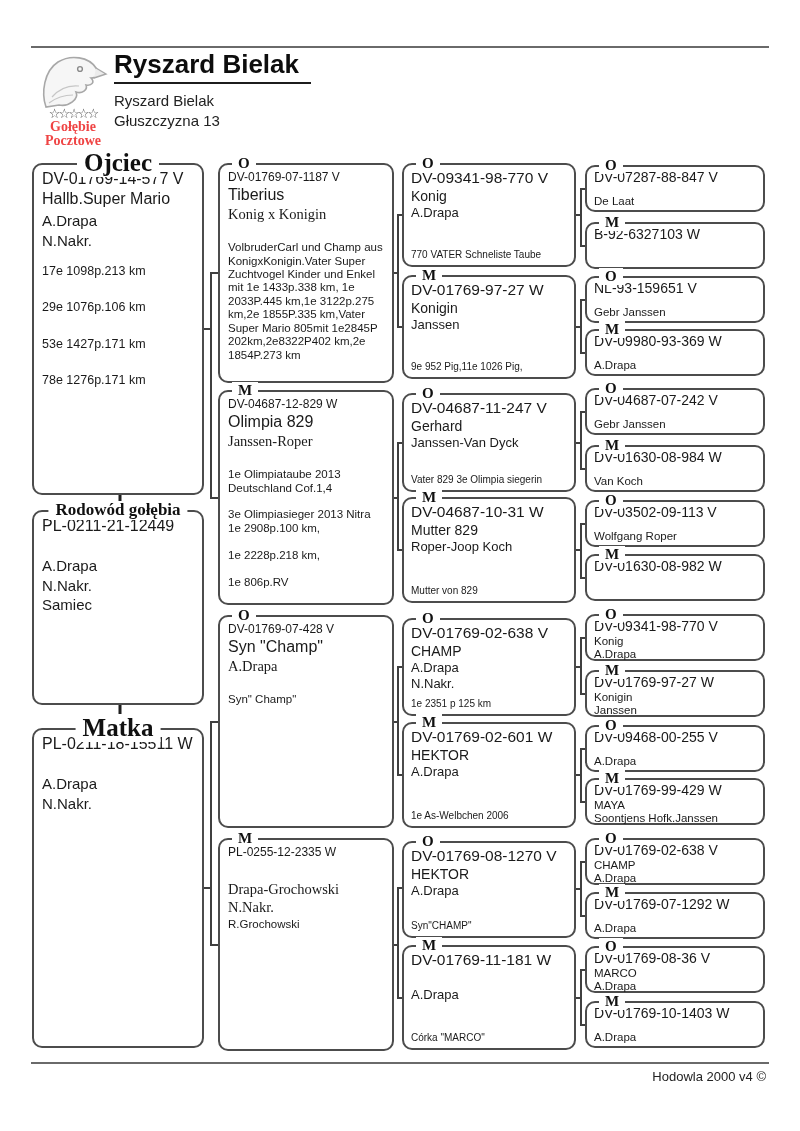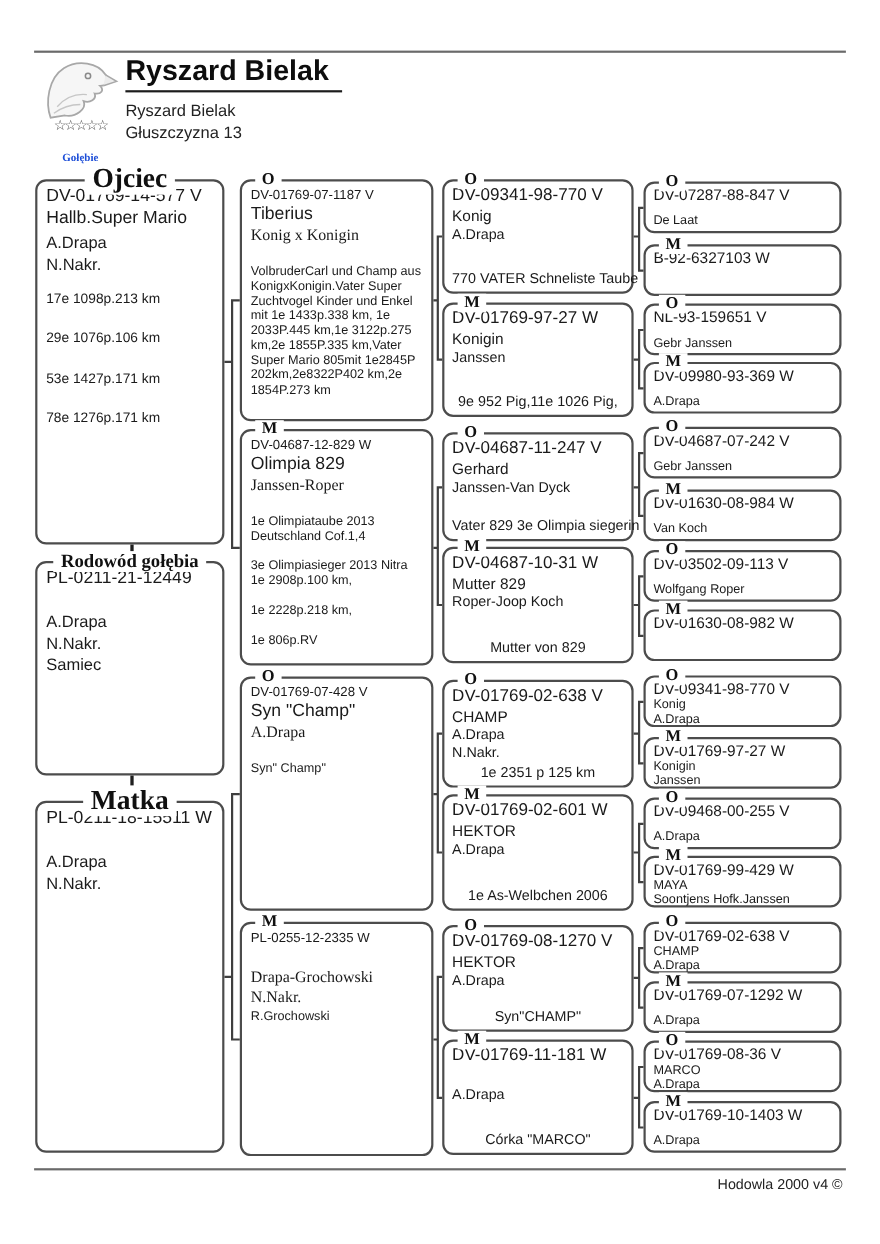--- a/index.html
+++ b/index.html
@@ -5,21 +5,21 @@
   * { margin:0; padding:0; box-sizing:border-box; }
   html,body { background:#ffffff; }
   body { font-family:"Liberation Sans", sans-serif; color:#1a1a1a; }
   .page { position:relative; width:800px; height:1131px; background:#fff; overflow:hidden; }
 
   
   .top-rule  { position:absolute; left:31px; right:31px; top:46px; height:2px; background:#6a6a6a; }
   .logo { position:absolute; left:30px; top:53px; width:86px; text-align:center; }
   .logo svg { display:block; margin:0 auto; }
   .logo-stars { font-size:13px; letter-spacing:-2px; color:#4a4a4a; line-height:1; margin-top:-4px; }
-  .logo-name  { font-family:"Liberation Serif", serif; font-weight:bold; font-size:10px; color:#1d4ed8; line-height:1.02;margin-top:19px; }
+  .logo-name  { font-family:"Liberation Serif", serif; font-weight:bold; font-size:14px; color:#ef4444; line-height:1.02; }
   .head-block { position:absolute; left:114px; top:50px; }
   .title-text { display:inline-block; font-size:26px; font-weight:bold; color:#0d0d0d; border-bottom:2px solid #1c1c1c; padding:0 12px 2px 0; line-height:1.15; }
   .owner-line { font-size:15px; color:#222; line-height:1.32; }
   .owner-line.first { margin-top:7px; }
 
   
   .tree { position:absolute; left:0; top:155px; width:644px; height:912px; }
   .wires { position:absolute; left:0; top:0; }
 
   .pbox { position:absolute; background:#fff; border:2px solid #4c4c4c; border-radius:10px; }
@@ -45,21 +45,21 @@
   .name2 { font-size:16px; line-height:1.25; }
   .name2:empty { min-height:20px; }
   .sub2  { font-size:14.5px; white-space:pre-line; line-height:1.25;font-family:Liberation Serif, serif; }
   .desc2 { font-size:11.5px; white-space:pre-line; line-height:1.17; margin-top:18px; }
   .c2.tight .desc2 { margin-top:2px; }
 
   .ring3 { font-size:15.5px; white-space:nowrap; line-height:1.2; }
   .name3 { font-size:14px; line-height:1.22; }
   .name3:empty { min-height:17px; }
   .sub3  { font-size:13px; white-space:pre-line; line-height:1.22; }
-  .note3 { font-size:13px; margin-top:auto; white-space:nowrap; padding-bottom:1px;text-align:center; }
+  .note3 { font-size:10px; margin-top:auto; white-space:nowrap; padding-bottom:1px; }
 
   .ring4 { font-size:14px; white-space:nowrap; line-height:1.2; }
   .name4 { font-size:11.5px; line-height:1.15; }
   .sub4  { font-size:11.5px; margin-top:auto; white-space:nowrap; padding-bottom:1px; }
 
   
   .foot-rule { position:absolute; left:31px; right:31px; top:1062px; height:2px; background:#6a6a6a; }
   .foot-text { position:absolute; right:34px; top:1069px; font-size:13px; color:#222; }
 </style>
 </head>

